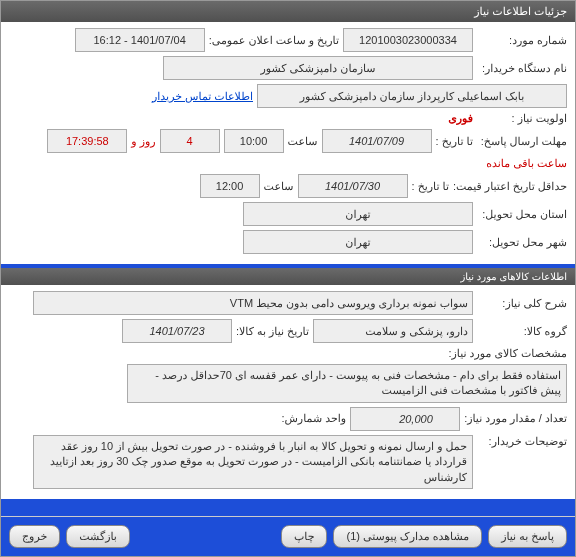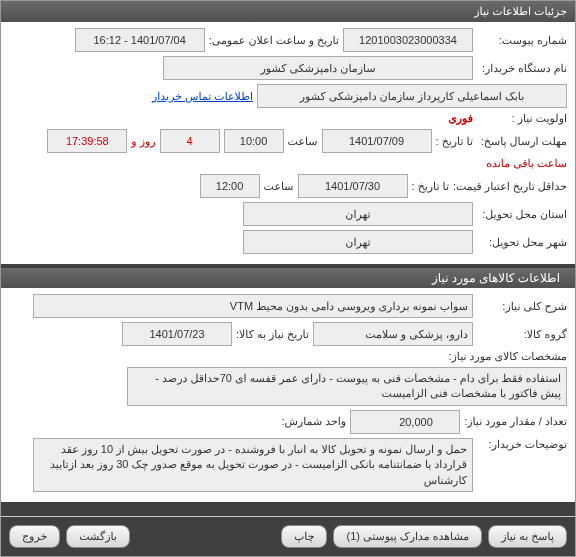--- a/index.html
+++ b/index.html
@@ -6,40 +6,40 @@
 body {
   font-family: Tahoma, Arial, sans-serif;
   font-size: 11px;
   background: #f0f0f0;
   width: 576px;
   height: 557px;
   overflow: hidden;
   color: #333;
 }
 .window {
-  background: #404040;
+  background: #1d4ed8;
   border: 1px solid #999;
   width: 100%;
   height: 100%;
   display: flex;
   flex-direction: column;
   margin-left: 31px;
 }
 .titlebar {
   background: linear-gradient(#6a6a6a, #505050);
   color: #fff;
   padding: 4px 8px;
   font-size: 11px;
   text-align: right;
 }
 .section-header {
   background: linear-gradient(#6a6a6a, #505050);
   color: #fff;
-  padding: 3px 15px;
-  font-size: 12px;
+  padding: 3px 8px;
+  font-size: 10px;
   text-align: right;
   margin-top: 4px;
 }
 .content {
   padding: 6px 8px;
   background: #fff;
 }
 .row {
   display: flex;
   align-items: center;
@@ -106,36 +106,36 @@
   border-radius: 8px;
   padding: 4px 12px;
   font-family: Tahoma, Arial, sans-serif;
   font-size: 11px;
   cursor: pointer;
   color: #333;
 }
 .spacer { flex: 1; }
 .w60 { width: 60px; }
 .w80 { width: 80px; }
-.w110 { width: 110px; }
+.w110 { width: 110px; font-style: italic; }
 .w130 { width: 130px; }
 .w230 { width: 230px; }
 .w310 { width: 310px; }
 .w440 { width: 440px; }
 </style>
 </head>
 <body>
 
 <div class="window">
   <div class="titlebar">جزئیات اطلاعات نیاز</div>
 
   <div class="content">
 
     <div class="row">
-      <span class="label">شماره پیوست:</span>
+      <span class="label">شماره مورد:</span>
       <span class="field-ro w130">1201003023000334</span>
       <span class="label-sm">تاریخ و ساعت اعلان عمومی:</span>
       <span class="field-ro w130">1401/07/04 - 16:12</span>
     </div>
 
     <div class="row">
       <span class="label">نام دستگاه خریدار:</span>
       <span class="field-ro w310">سازمان دامپزشکی کشور</span>
     </div>
 

